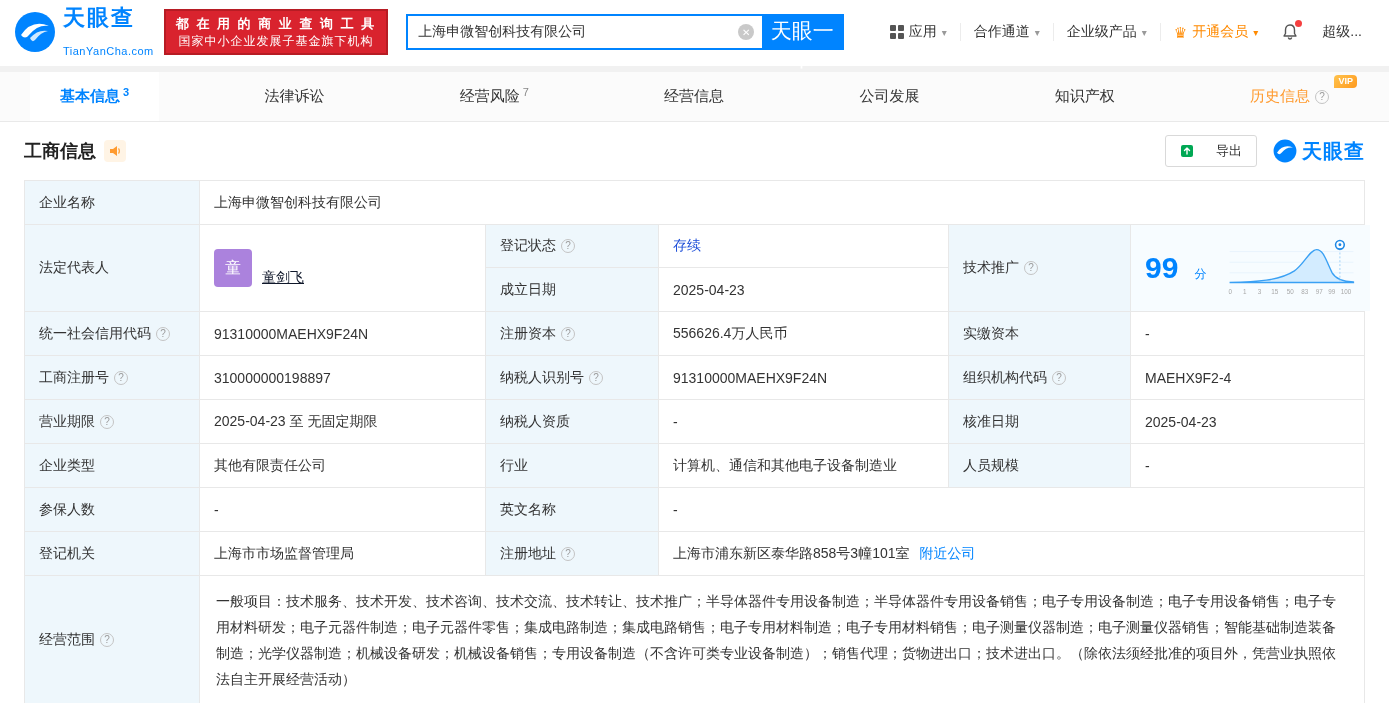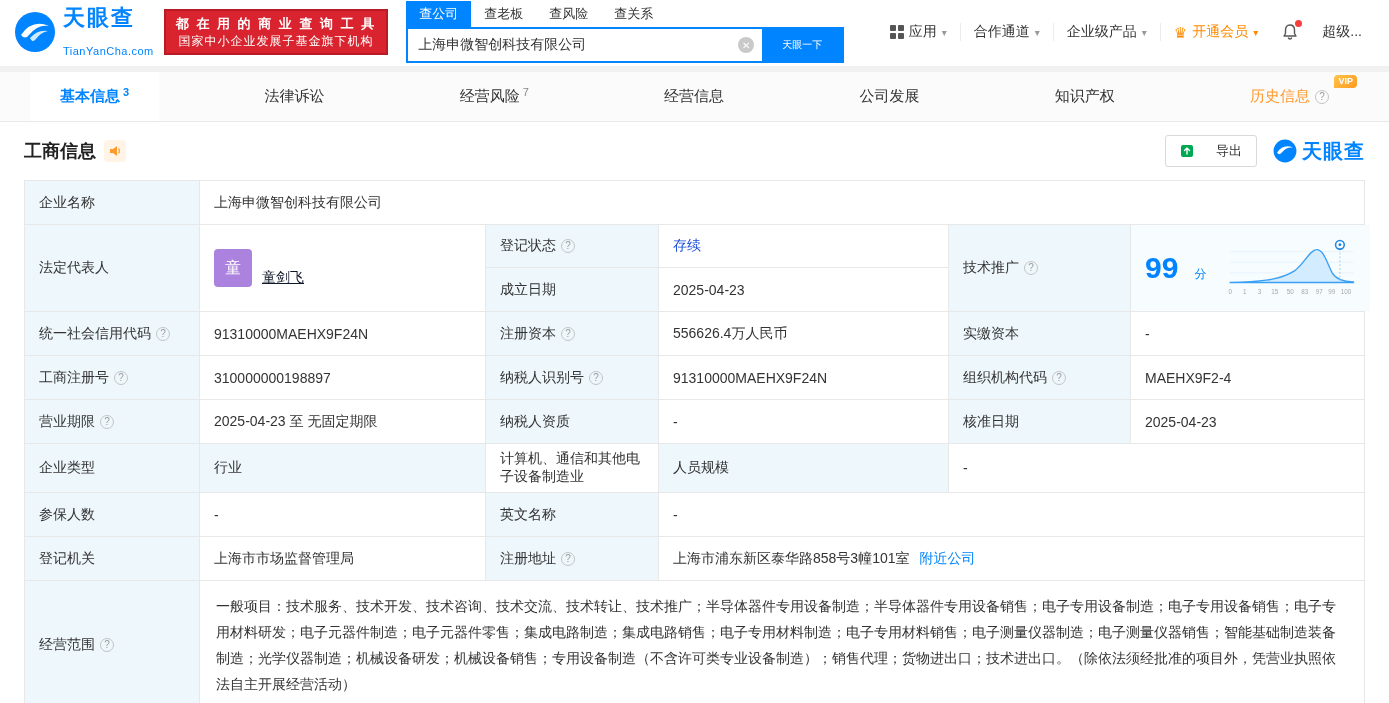--- a/index.html
+++ b/index.html
@@ -20,21 +20,21 @@
   .banner-line1 { font-size:13px; font-weight:700; letter-spacing:2px; }
   .banner-line2 { font-size:12px; letter-spacing:1px; }
   .search-block { margin-left:18px; display:flex; flex-direction:column; }
   .search-tabs { display:flex; }
   .search-tab { font-size:13px; padding:4px 13px; color:#333; cursor:pointer; }
   .search-tab.active { background:#0084ff; color:#fff; }
   .search-box { display:flex; align-items:center; border:2px solid #0084ff; height:36px; width:438px; background:#fff; }
   .search-input { border:none; outline:none; flex:1; font-size:14px; padding:0 10px; color:#333; font-family:inherit; min-width:0; }
   .clear-icon { width:16px; height:16px; border-radius:50%; background:#c9c9c9; color:#fff; font-size:10px;
                 display:flex; align-items:center; justify-content:center; margin-right:8px; cursor:pointer; flex:none; }
-  .search-button { width:80px; height:100%; background:#0084ff; border:none; color:#fff; font-size:10px; cursor:pointer; font-family:inherit; }
+  .search-button { width:80px; height:100%; background:#0084ff; border:none; color:#fff; font-size:21px; cursor:pointer; font-family:inherit; }
   .header-nav { margin-left:auto; display:flex; align-items:center; }
   .nav-item { display:flex; align-items:center; gap:5px; padding:0 13px; font-size:14px; color:#333; cursor:pointer; white-space:nowrap; }
   .nav-item.sep { border-left:1px solid #ececec; }
   .caret { font-size:10px; color:#999; }
   .nav-item.member { color:#ff8a00; }
   .nav-item.member .caret { color:#ff8a00; }
   .crown { color:#ff8a00; font-size:15px; line-height:1; }
   .bell { position:relative; padding:0 10px; cursor:pointer; display:flex; align-items:center; }
   .bell-dot { position:absolute; top:-3px; right:7px; width:7px; height:7px; background:#f53f3f; border-radius:50%; }
   
@@ -105,26 +105,20 @@
       <span class="logo-domain">TianYanCha.com</span>
     </div>
   </div>
 
   <div class="banner">
     <div class="banner-line1">都 在 用 的 商 业 查 询 工 具</div>
     <div class="banner-line2">国家中小企业发展子基金旗下机构</div>
   </div>
 
   <div class="search-block">
-    <div class="search-tabs">
-      <div class="search-tab active">查公司</div>
-      <div class="search-tab">查老板</div>
-      <div class="search-tab">查风险</div>
-      <div class="search-tab">查关系</div>
-    </div>
     <div class="search-box">
       <input class="search-input" value="上海申微智创科技有限公司" style="">
       <span class="clear-icon">✕</span>
       <button class="search-button">天眼一下</button>
     </div>
   </div>
 
   <div class="header-nav">
     <div class="nav-item">
       <svg width="14" height="14" viewBox="0 0 14 14">
@@ -324,20 +318,21 @@
       <div class="cell label">
         <span>核准日期</span>
       </div>
       <div class="cell last">2025-04-23</div>
     </div>
 
     <div class="row">
       <div class="cell label">
         <span>企业类型</span>
       </div>
+      <div class="cell">其他有限责任公司</div>
       <div class="cell label">
         <span>行业</span>
       </div>
       <div class="cell">计算机、通信和其他电子设备制造业</div>
       <div class="cell label">
         <span>人员规模</span>
       </div>
       <div class="cell last">-</div>
     </div>
 

